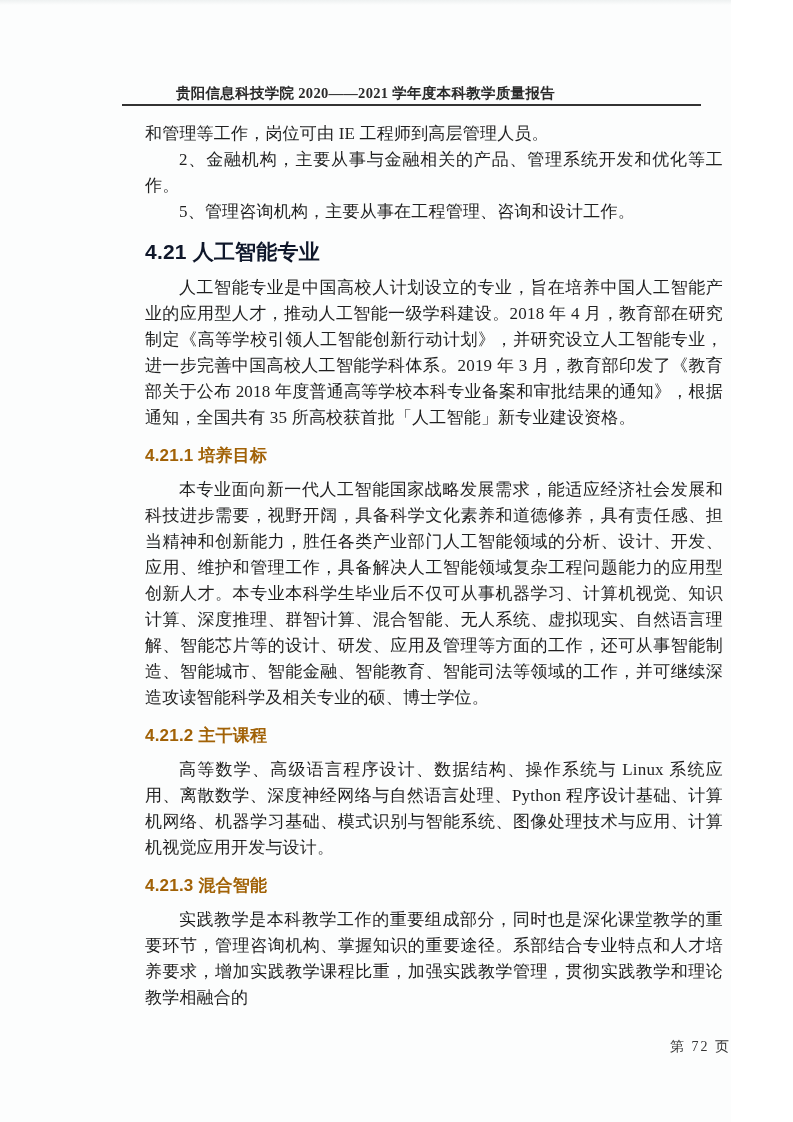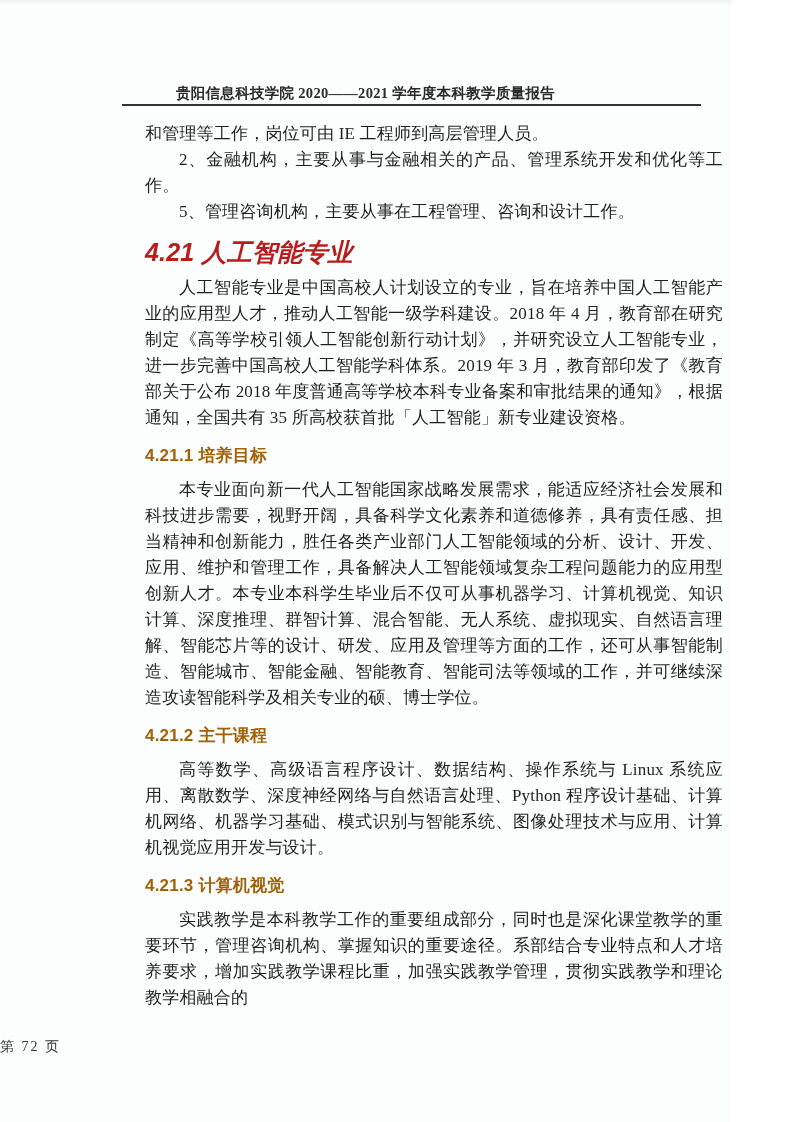--- a/index.html
+++ b/index.html
@@ -57,42 +57,41 @@
   .doc-body p {
     margin: 0;
   }
   .para-indent {
     text-indent: 2em;
   }
   .section-heading {
     margin: 12px 0 8px 0;
     font-family: "Liberation Sans", "DejaVu Sans", sans-serif;
     font-weight: bold;
-    font-size: 25px;
+    font-size: 21px;
     line-height: 30px;
-    color: #b91c1c;
+    color: #0f172a;
     text-align: left;
-    font-style: italic;
   }
   .subsection-heading {
     margin: 14px 0 10px 0;
     font-family: "Liberation Sans", "DejaVu Sans", sans-serif;
     font-weight: bold;
     font-size: 17px;
     line-height: 22px;
     color: #a16207;
     text-align: left;
   }
   
   .page-footer {
     position: absolute;
     top: 1038px;
     left: 0;
     width: 100%;
-    text-align: left;
+    text-align: right;
     font-size: 14px;
     color: #333333;
     letter-spacing: 2px;
   }
 </style>
 </head>
 <body>
 
 <div class="page">
   <div class="scan-top-edge"></div>
@@ -111,19 +110,19 @@
     <h2 class="section-heading">4.21 人工智能专业</h2>
 
     <p class="para-indent">人工智能专业是中国高校人计划设立的专业，旨在培养中国人工智能产业的应用型人才，推动人工智能一级学科建设。2018 年 4 月，教育部在研究制定《高等学校引领人工智能创新行动计划》，并研究设立人工智能专业，进一步完善中国高校人工智能学科体系。2019 年 3 月，教育部印发了《教育部关于公布 2018 年度普通高等学校本科专业备案和审批结果的通知》，根据通知，全国共有 35 所高校获首批「人工智能」新专业建设资格。</p>
 
     <h3 class="subsection-heading">4.21.1 培养目标</h3>
     <p class="para-indent">本专业面向新一代人工智能国家战略发展需求，能适应经济社会发展和科技进步需要，视野开阔，具备科学文化素养和道德修养，具有责任感、担当精神和创新能力，胜任各类产业部门人工智能领域的分析、设计、开发、应用、维护和管理工作，具备解决人工智能领域复杂工程问题能力的应用型创新人才。本专业本科学生毕业后不仅可从事机器学习、计算机视觉、知识计算、深度推理、群智计算、混合智能、无人系统、虚拟现实、自然语言理解、智能芯片等的设计、研发、应用及管理等方面的工作，还可从事智能制造、智能城市、智能金融、智能教育、智能司法等领域的工作，并可继续深造攻读智能科学及相关专业的硕、博士学位。</p>
 
     <h3 class="subsection-heading">4.21.2 主干课程</h3>
     <p class="para-indent">高等数学、高级语言程序设计、数据结构、操作系统与 Linux 系统应用、离散数学、深度神经网络与自然语言处理、Python 程序设计基础、计算机网络、机器学习基础、模式识别与智能系统、图像处理技术与应用、计算机视觉应用开发与设计。</p>
 
-    <h3 class="subsection-heading">4.21.3 计算机视觉</h3>
+    <h3 class="subsection-heading">4.21.3 混合智能</h3>
     <p class="para-indent">实践教学是本科教学工作的重要组成部分，同时也是深化课堂教学的重要环节，管理咨询机构、掌握知识的重要途径。系部结合专业特点和人才培养要求，增加实践教学课程比重，加强实践教学管理，贯彻实践教学和理论教学相融合的</p>
 
   </div>
 
   <div class="page-footer">第 72 页</div>
 </div>
 
 </body></html>

